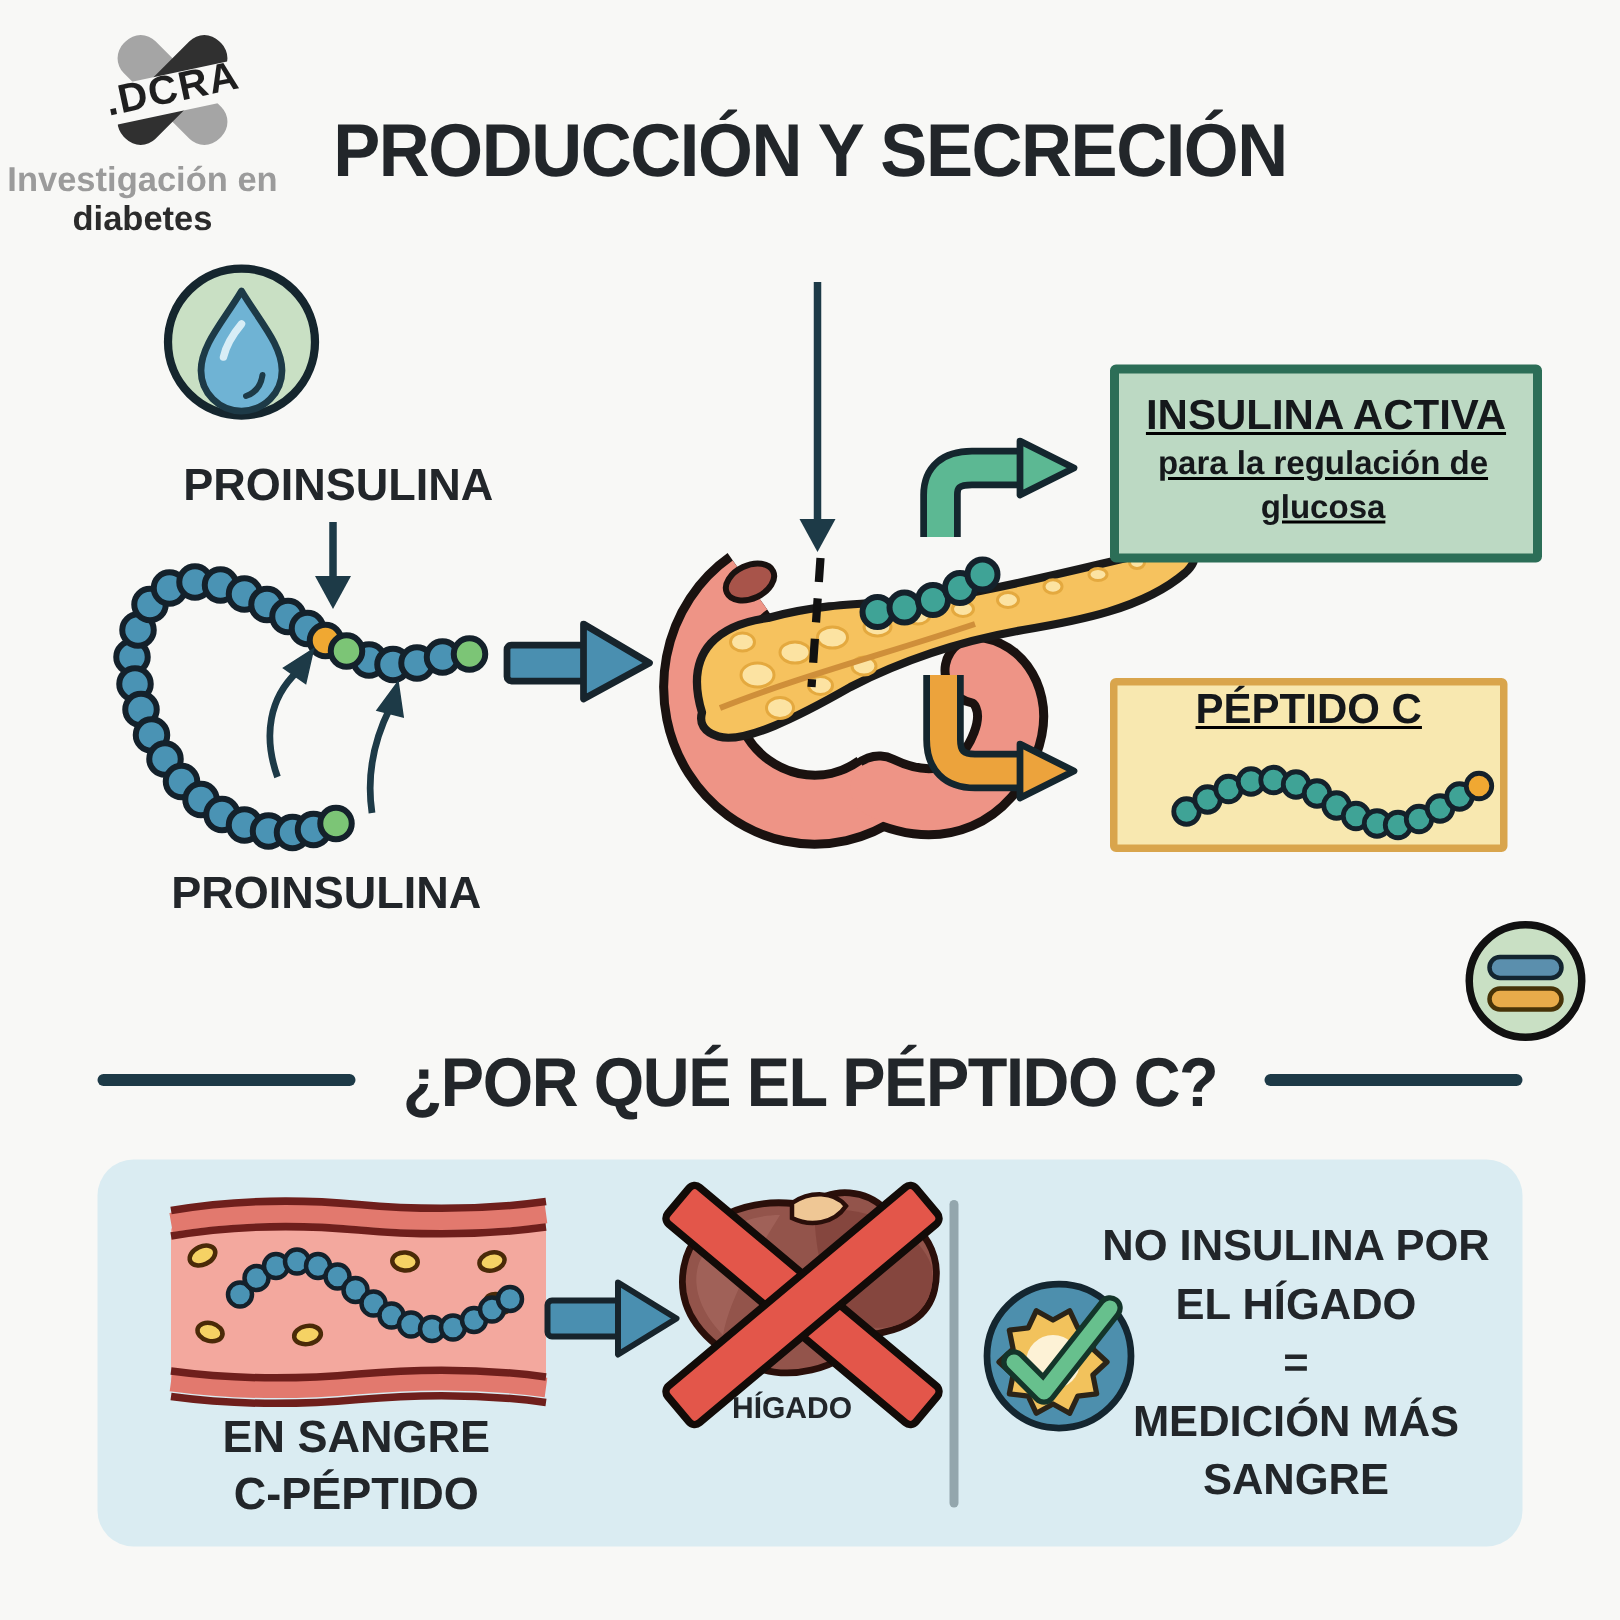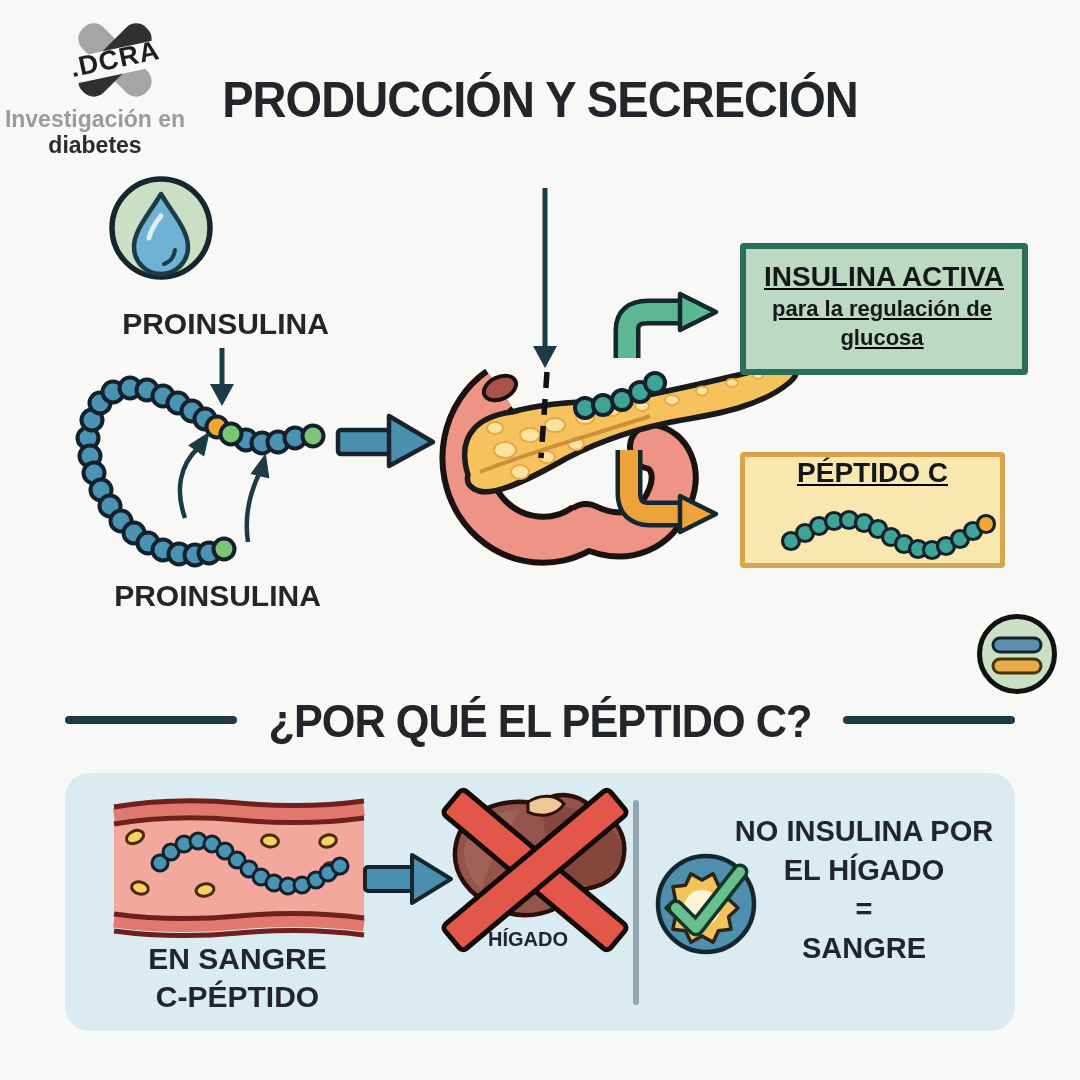--- a/index.html
+++ b/index.html
@@ -281,16 +281,17 @@
     <polygon points="36,0 26.6,8.7 29.1,21.2 16.5,22.7 11.1,34.2 0,28 -11.1,34.2 -16.5,22.7 -29.1,21.2 -26.6,8.7 -36,0 -26.6,-8.7 -29.1,-21.2 -16.5,-22.7 -11.1,-34.2 0,-28 11.1,-34.2 16.5,-22.7 29.1,-21.2 26.6,-8.7" transform="translate(52,62)" fill="var(--badge_gear,#f2c25c)" stroke="#2b2418" stroke-width="3.5" stroke-linejoin="round"></polygon>
     <circle cx="52" cy="62" r="18" fill="#fdf2d6"></circle>
     <path d="M 26,62 L 46,82 L 90,26" fill="none" stroke="#14352a" stroke-width="17" stroke-linecap="round" stroke-linejoin="round"></path>
     <path d="M 26,62 L 46,82 L 90,26" fill="none" stroke="var(--check_green,#67c08d)" stroke-width="10" stroke-linecap="round" stroke-linejoin="round"></path>
   </svg>
 
   <div class="abs lbl conclusion">
     <div>NO INSULINA POR</div>
     <div>EL HÍGADO</div>
     <div>=</div>
+    <div>MEDICIÓN MÁS</div>
     <div>SANGRE</div>
   </div>
 
 </div>
 
 </body></html>

